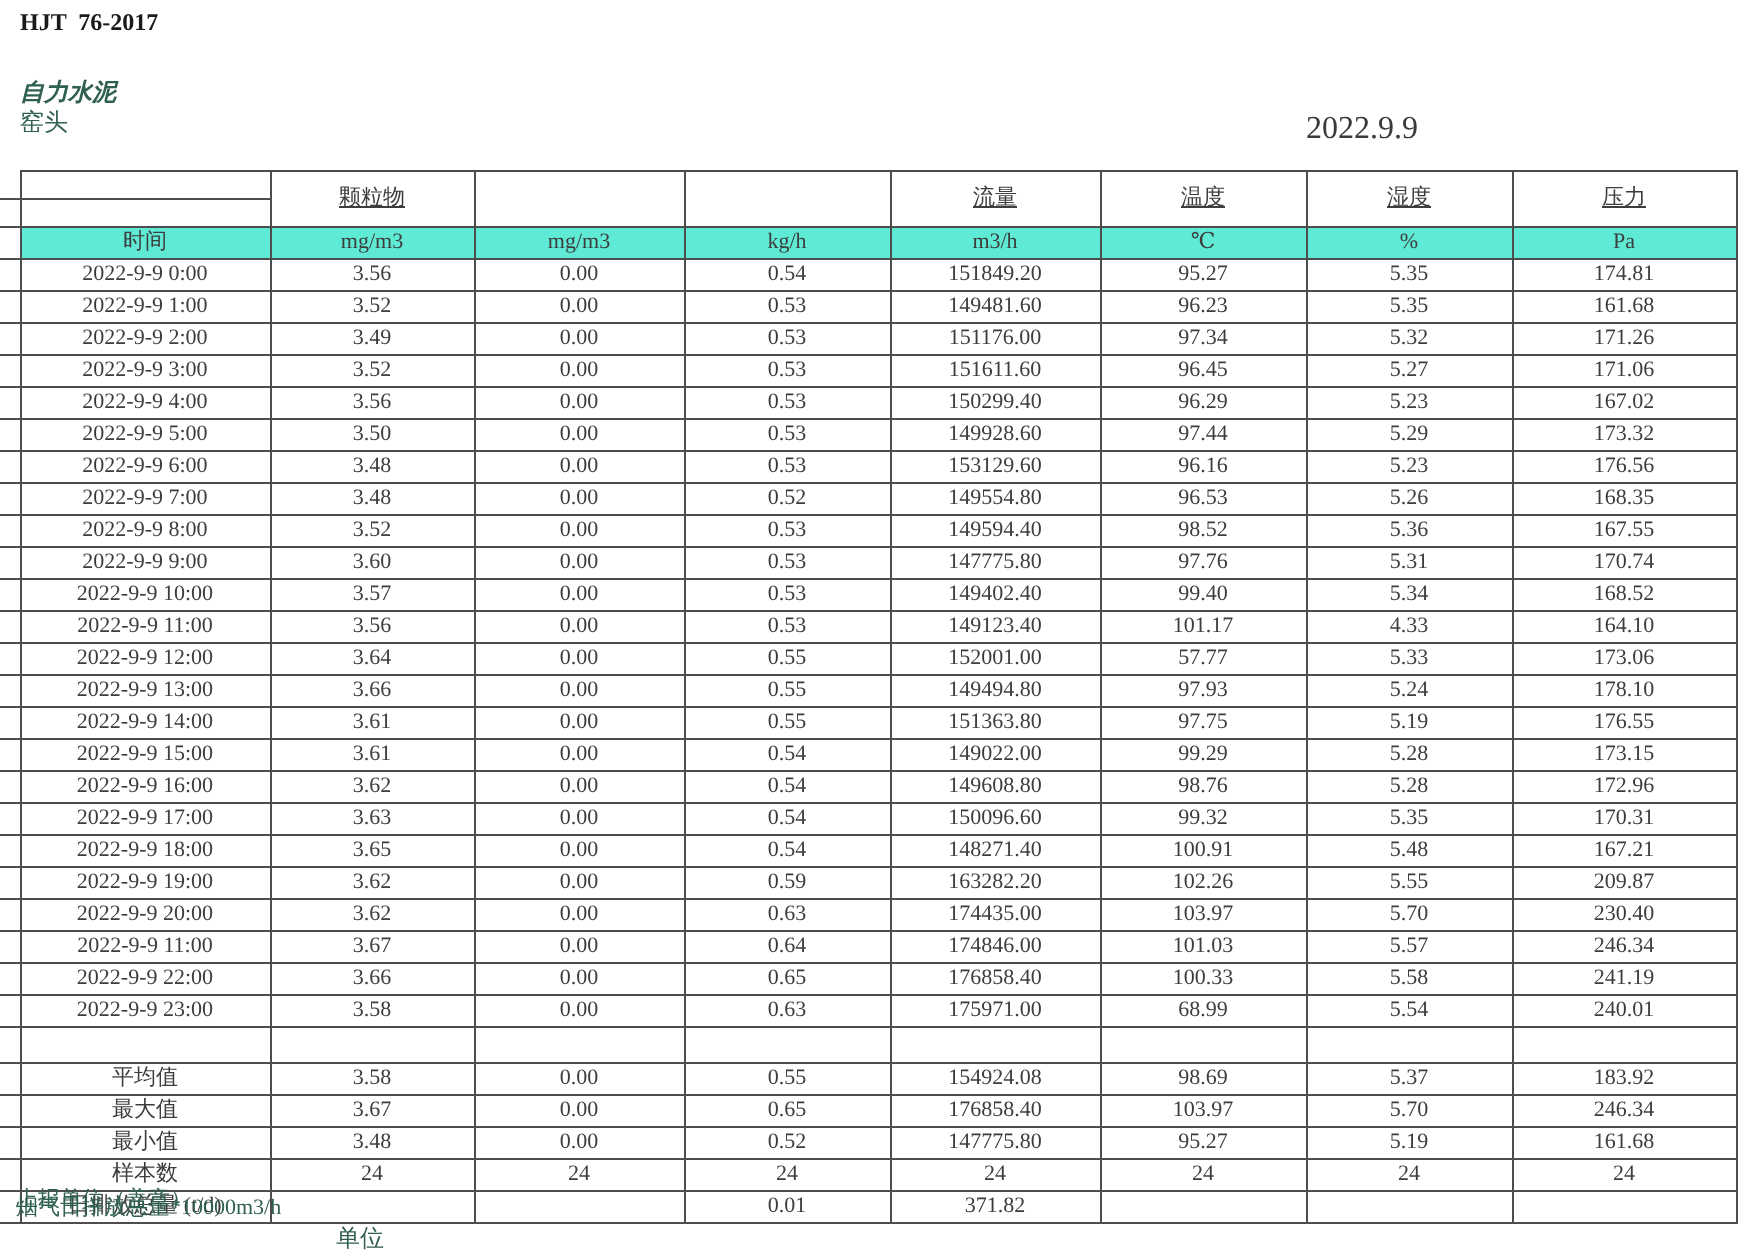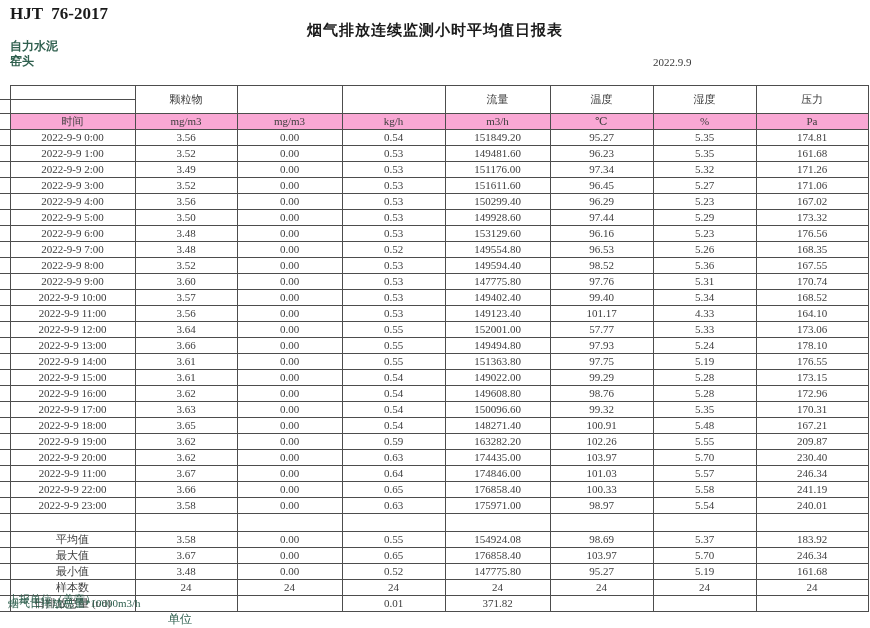--- a/index.html
+++ b/index.html
@@ -1,51 +1,50 @@
 <!DOCTYPE html>
 <html><head>
 <meta charset="utf-8">
 <style>
   html,body{margin:0;padding:0;background:#fff;}
   .page{
     position:relative;width:870px;height:628px;background:#ffffff;
     font-family:"Liberation Serif","DejaVu Serif",serif;color:#3a3a3a;overflow:hidden;
   }
-  .std-code{position:absolute;top:4px;left:10px;font-size:17px;font-weight:bold;color:#1a1a1a;white-space:pre;}
+  .std-code{position:absolute;top:4px;left:10px;font-size:12px;font-weight:bold;color:#1a1a1a;white-space:pre;}
   .doc-title{position:absolute;top:21px;left:0;width:870px;text-align:center;font-size:15px;font-weight:bold;color:#1a1a1a;letter-spacing:1px;}
-  .company{position:absolute;top:38px;left:10px;font-size:12px;font-weight:bold;color:#30604f;}
-  .point{position:absolute;top:53px;left:10px;font-size:12px;font-weight:bold;color:#30604f;}
-  .date{position:absolute;top:56px;left:653px;font-size:11px;color:#3a3a3a;}
+  .company{position:absolute;top:38px;left:10px;font-size:12px;font-weight:bold;color:#30604f;font-style:italic;}
+  .point{position:absolute;top:53px;left:10px;font-size:12px;font-weight:normal;color:#30604f;}
+  .date{position:absolute;top:56px;left:653px;font-size:16px;color:#3a3a3a;}
 
   table.report{
     position:absolute;top:85px;left:0;width:868px;
     border-collapse:collapse;table-layout:fixed;
   }
   td{padding:0;margin:0;overflow:hidden;white-space:nowrap;}
   td.cell{
     border:1px solid #4d4d4d;font-size:11px;line-height:15px;height:15px;
     text-align:center;color:#3d3d3d;
   }
-  tr.hrow td.cell{height:13px;line-height:13px;}
+  tr.hrow td.cell{height:13px;line-height:13px;text-decoration:underline;}
   td.gutter{border:none;border-bottom:1px solid #4d4d4d;background:#fff;}
   tr.hrowA td.gutter{border-top:none;}
-  tr.green-row td.cell{background:#f9a8d4;}
+  tr.green-row td.cell{background:#5eead4;}
   tr.spacer td.cell{height:17px;}
   .green-text{color:#2e6352;}
   .note{position:absolute;top:596px;left:8px;font-size:11px;color:#30604f;text-align:right;}
   .report-unit{position:absolute;top:592px;left:8px;font-size:11px;color:#30604f;}
   .unit-label{position:absolute;top:611px;left:168px;font-size:12px;color:#30604f;}
 </style>
 </head>
 <body>
 
 <div class="page">
 
   <div class="std-code">HJT  76-2017</div>
-  <div class="doc-title">烟气排放连续监测小时平均值日报表</div>
   <div class="company">自力水泥</div>
   <div class="point">窑头</div>
   <div class="date">2022.9.9</div>
 
   <table class="report">
     <colgroup>
       <col style="width:10px">
         <col style="width:125px">
         <col style="width:102px">
         <col style="width:105px">
@@ -335,21 +334,21 @@
           <td class="cell">5.58</td>
           <td class="cell">241.19</td>
         </tr>
         <tr>
           <td class="gutter"></td>
           <td class="cell">2022-9-9 23:00</td>
           <td class="cell">3.58</td>
           <td class="cell">0.00</td>
           <td class="cell">0.63</td>
           <td class="cell">175971.00</td>
-          <td class="cell">98.97</td>
+          <td class="cell">68.99</td>
           <td class="cell">5.54</td>
           <td class="cell">240.01</td>
         </tr>
         <tr class="spacer">
           <td class="gutter"></td>
           <td class="cell"></td>
           <td class="cell"></td>
           <td class="cell"></td>
           <td class="cell"></td>
           <td class="cell"></td>

